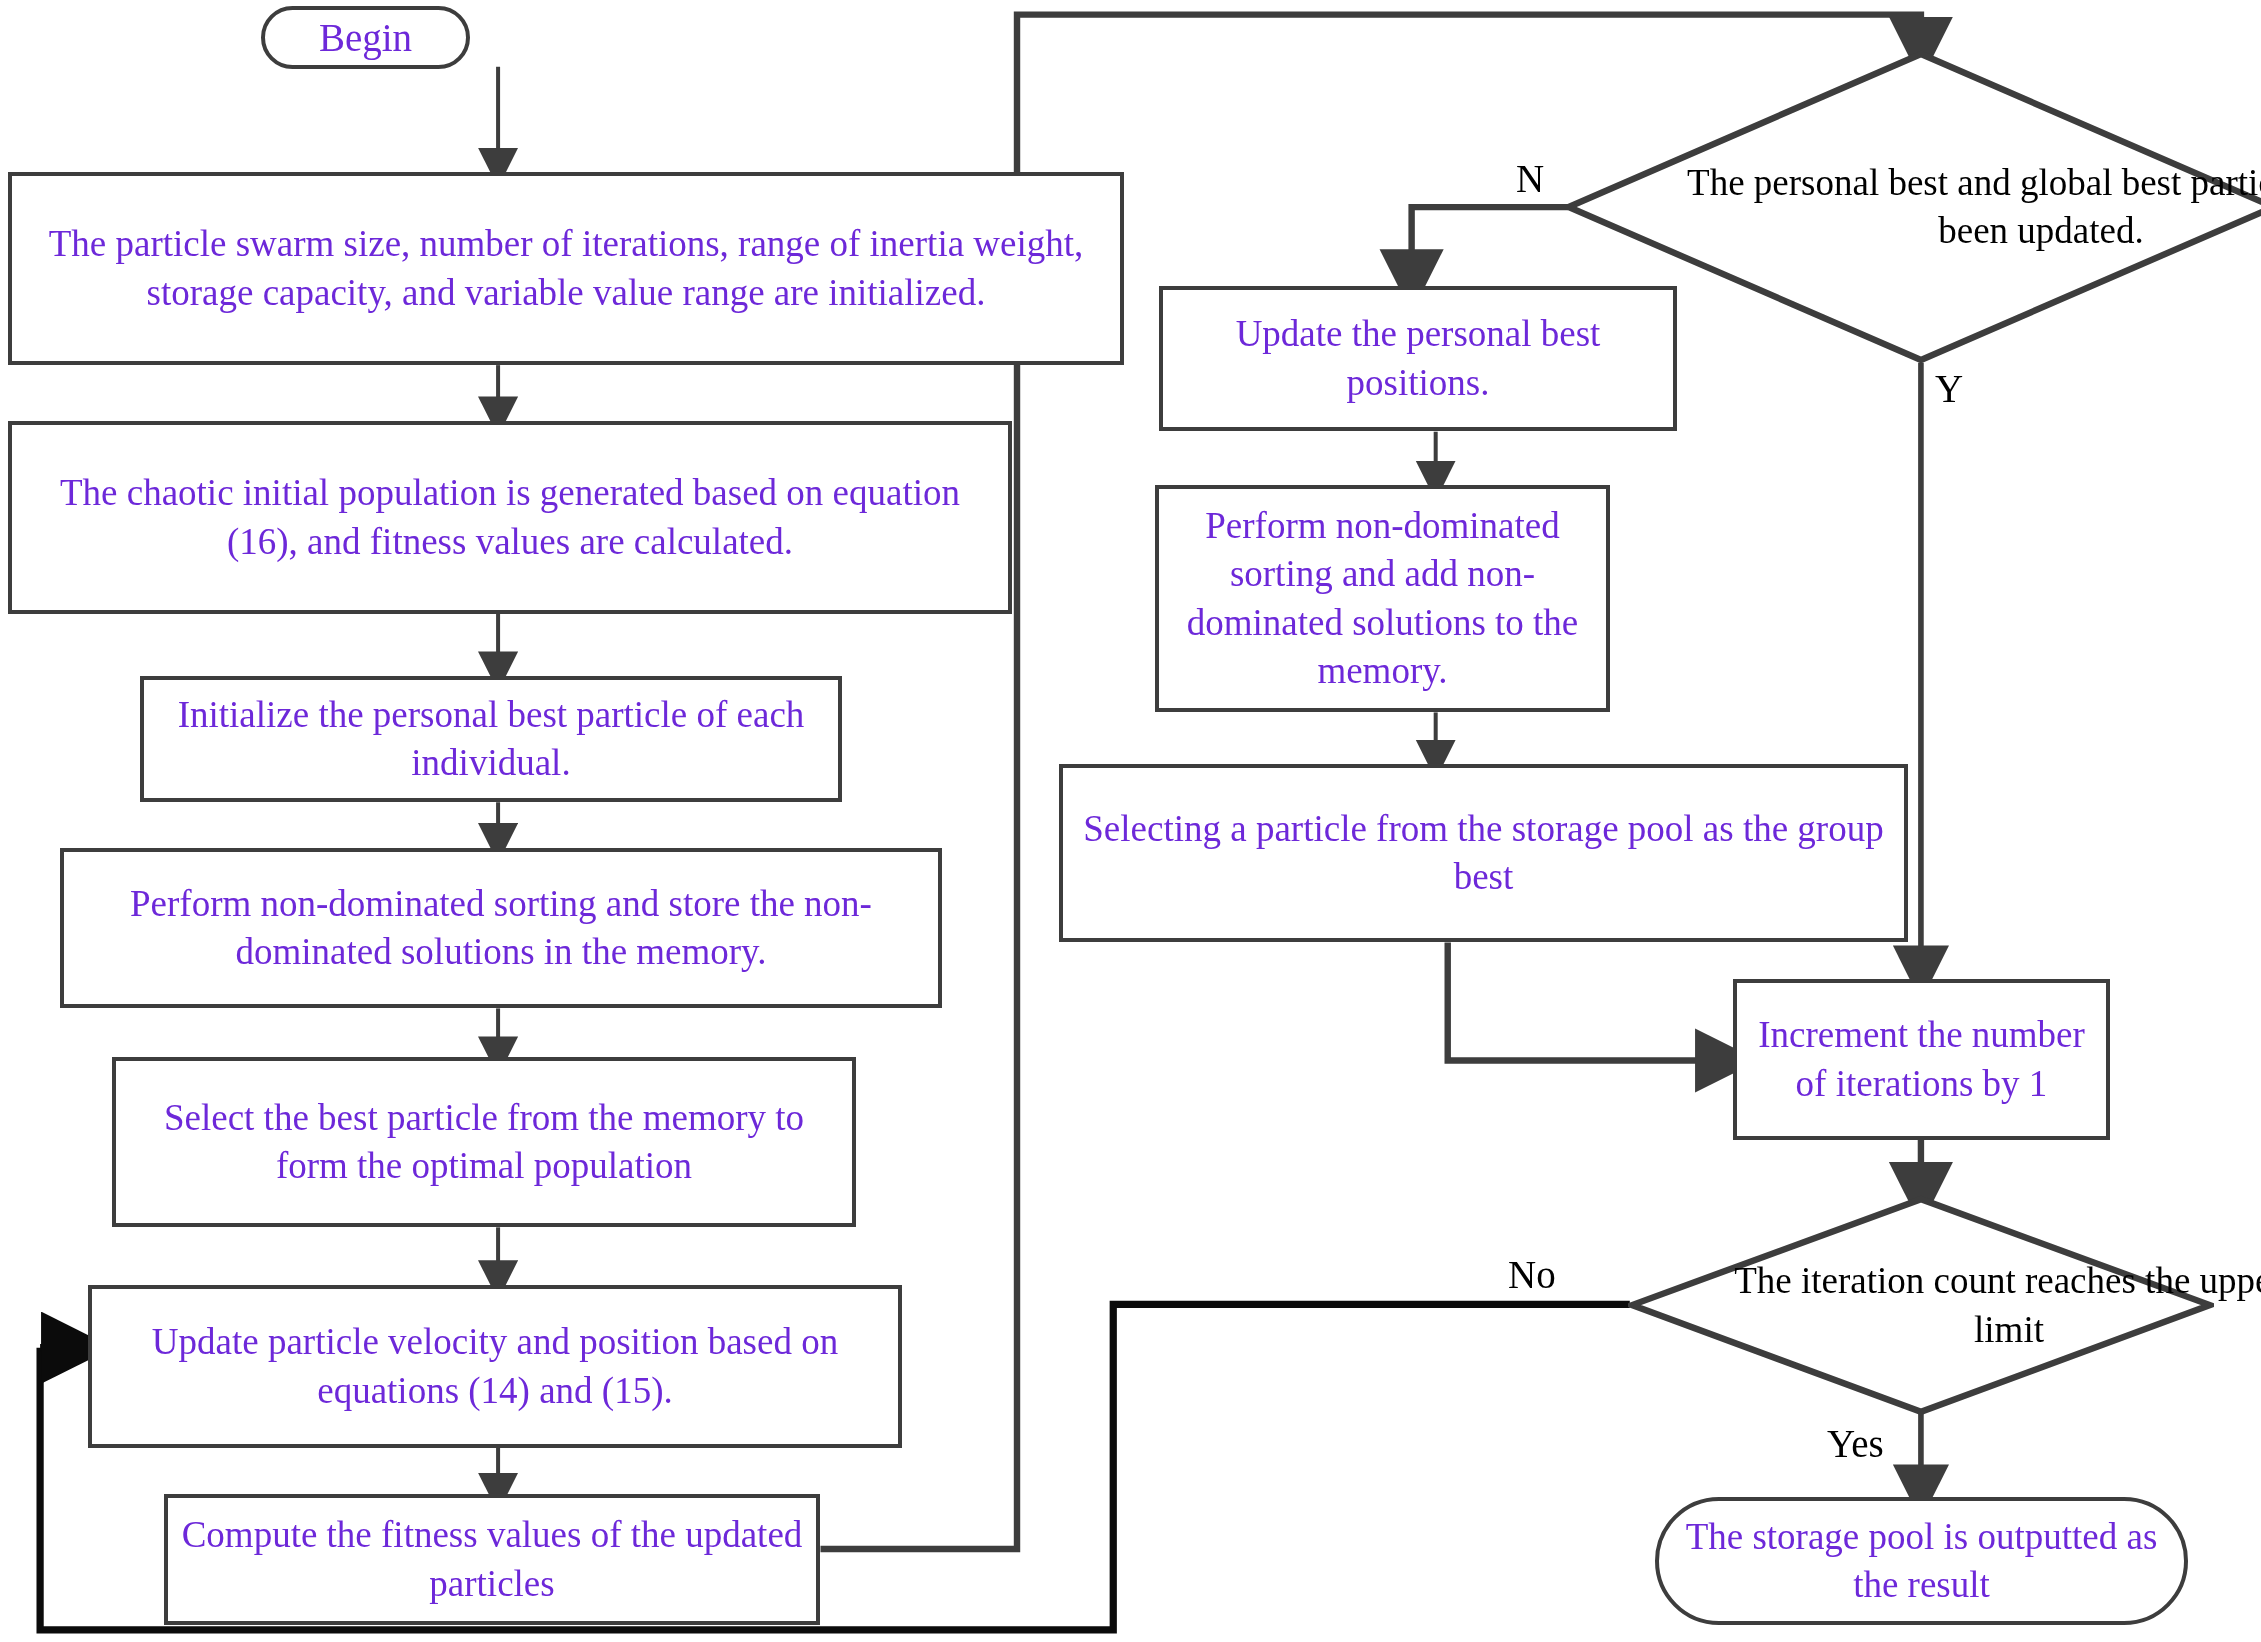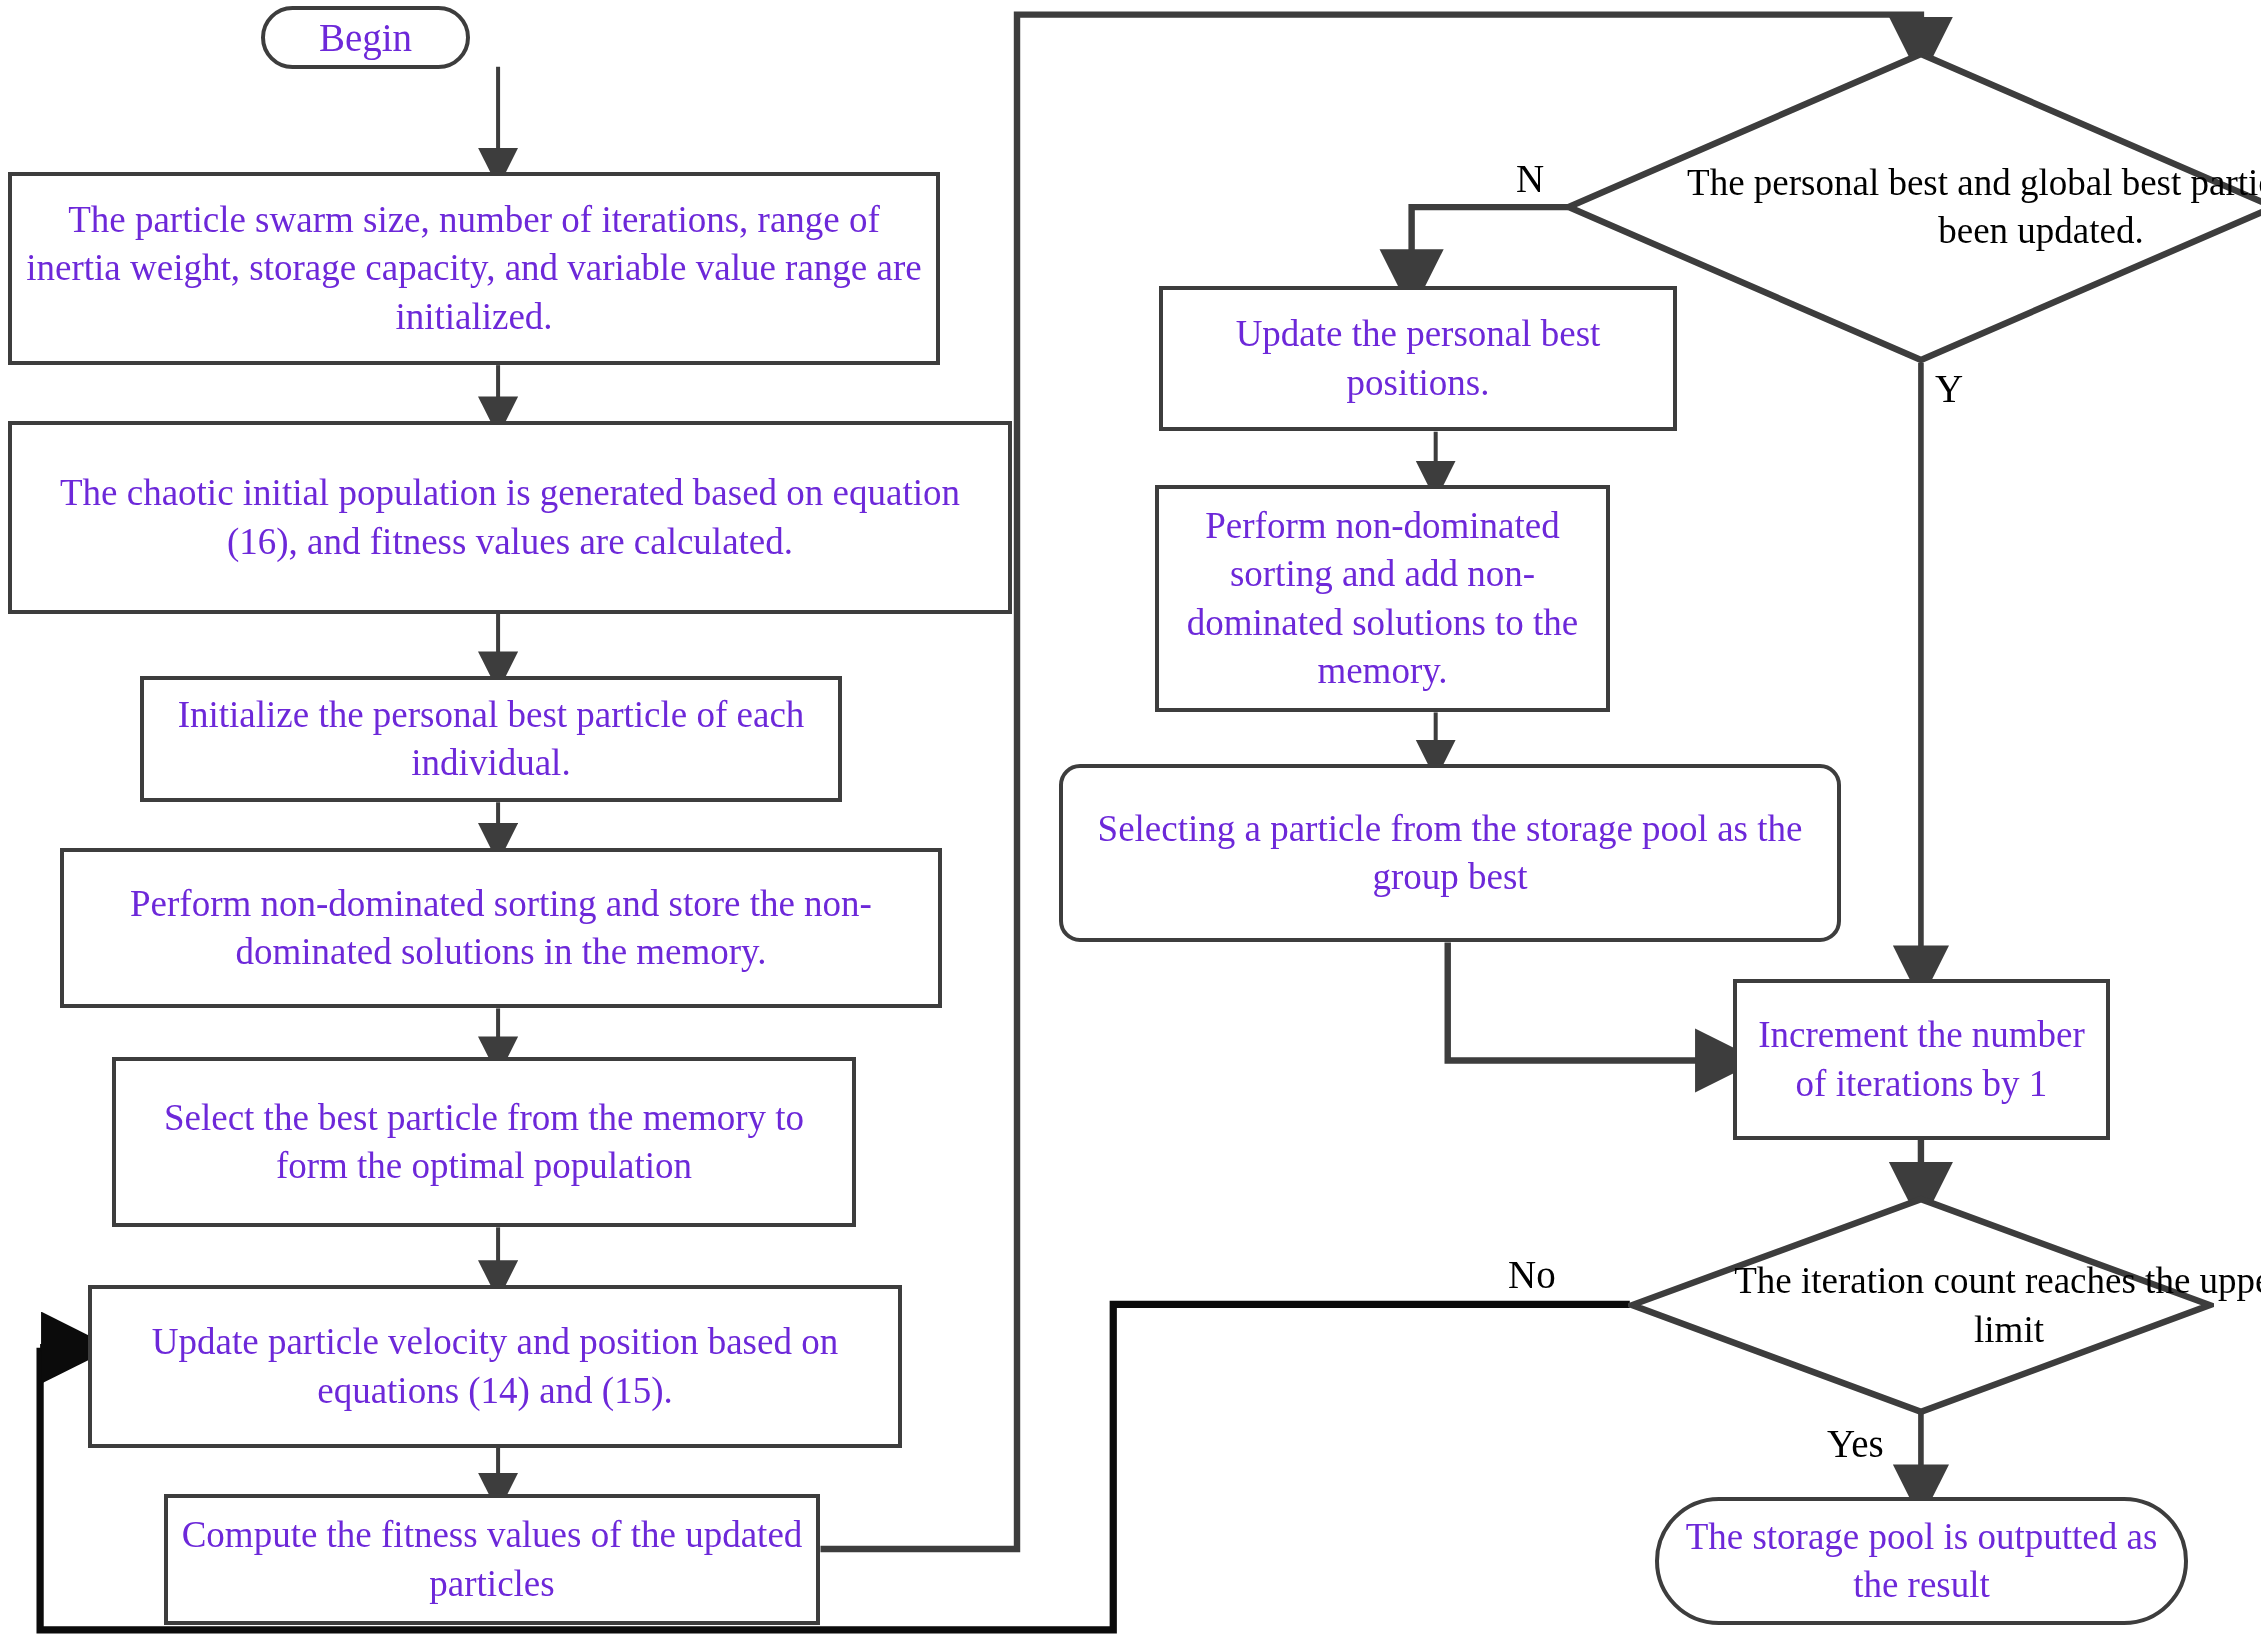--- a/index.html
+++ b/index.html
@@ -85,21 +85,21 @@
     <g fill="none" stroke="#0b0b0b" stroke-width="9">
       <path d="M2032,1626 L1388,1626 L1388,2032 L50,2032 L50,1680"></path>
       <path d="M50,1680 L98,1680" marker-end="url(#ahk)"></path>
     </g>
   </svg>
 
   <div class="node term fs48" style="left:261px;top:6.4px;width:209px;height:63px;">
     <span class="txt">Begin</span>
   </div>
 
-  <div class="node proc fs46" style="left:8px;top:172px;width:932px;height:193px;">
+  <div class="node proc fs46" style="left:8px;top:172px;width:1116px;height:193px;">
     <span class="txt">The particle swarm size, number of iterations, range of inertia weight, storage capacity, and variable value range are initialized.</span>
   </div>
 
   <div class="node proc fs46" style="left:8px;top:421px;width:1004px;height:193px;">
     <span class="txt">The chaotic initial population is generated based on equation (16), and fitness values are calculated.</span>
   </div>
 
   <div class="node proc fs46" style="left:140px;top:676px;width:702px;height:126px;">
     <span class="txt">Initialize the personal best particle of each individual.</span>
   </div>
@@ -130,21 +130,21 @@
   </div>
 
   <div class="node proc fs46" style="left:1159px;top:286px;width:518px;height:145px;">
     <span class="txt">Update the personal best positions.</span>
   </div>
 
   <div class="node proc fs46" style="left:1155px;top:485px;width:455px;height:227px;">
     <span class="txt">Perform non-dominated sorting and add non-dominated solutions to the memory.</span>
   </div>
 
-  <div class="node proc fs46" style="left:1059px;top:764px;width:782px;height:178px;border-radius:21px;">
+  <div class="node proc fs46" style="left:1059px;top:764px;width:849px;height:178px;">
     <span class="txt">Selecting a particle from the storage pool as the group best</span>
   </div>
 
   <div class="node proc fs46" style="left:1733px;top:979px;width:377px;height:161px;">
     <span class="txt">Increment the number of iterations by 1</span>
   </div>
 
   <div class="dia-wrap" style="left:1628px;top:1195px;width:586px;height:221px;">
     <svg width="586" height="221" viewBox="0 0 730 275">
       <polygon points="365,5 725,137 365,270 5,137" fill="#ffffff" stroke="#3d3d3d" stroke-width="8"></polygon>

